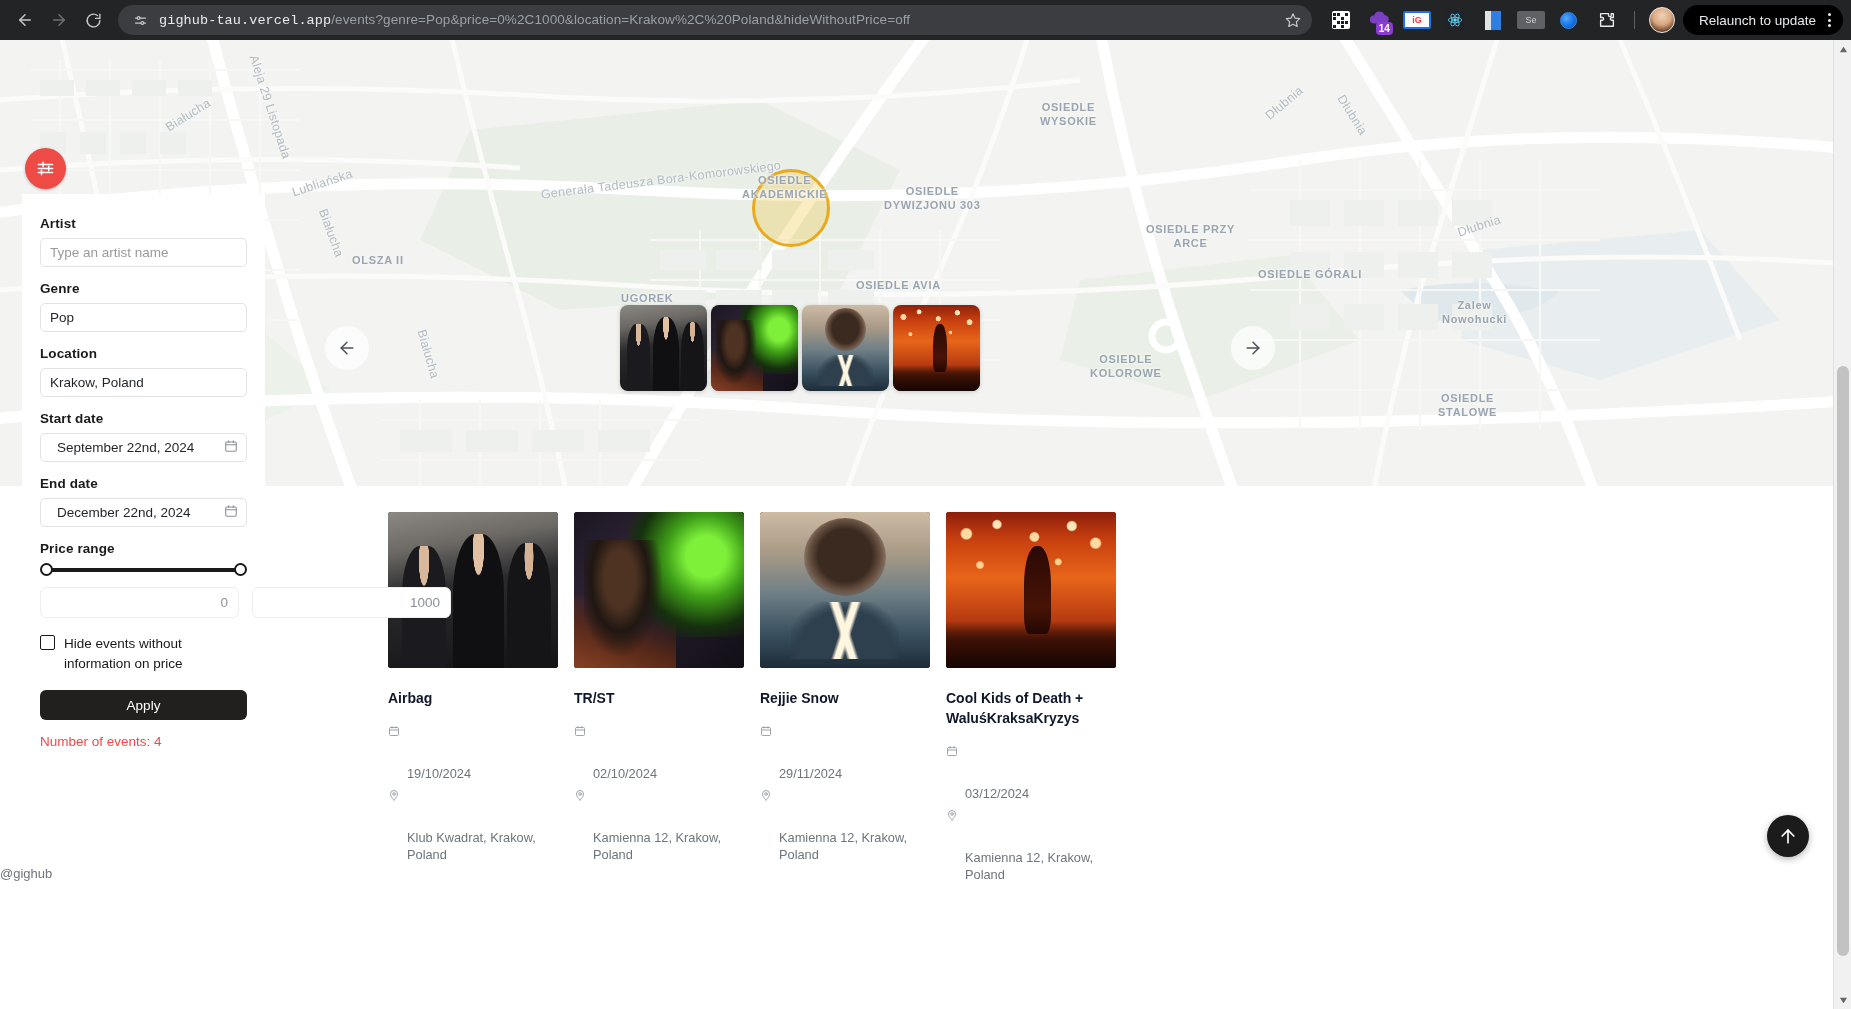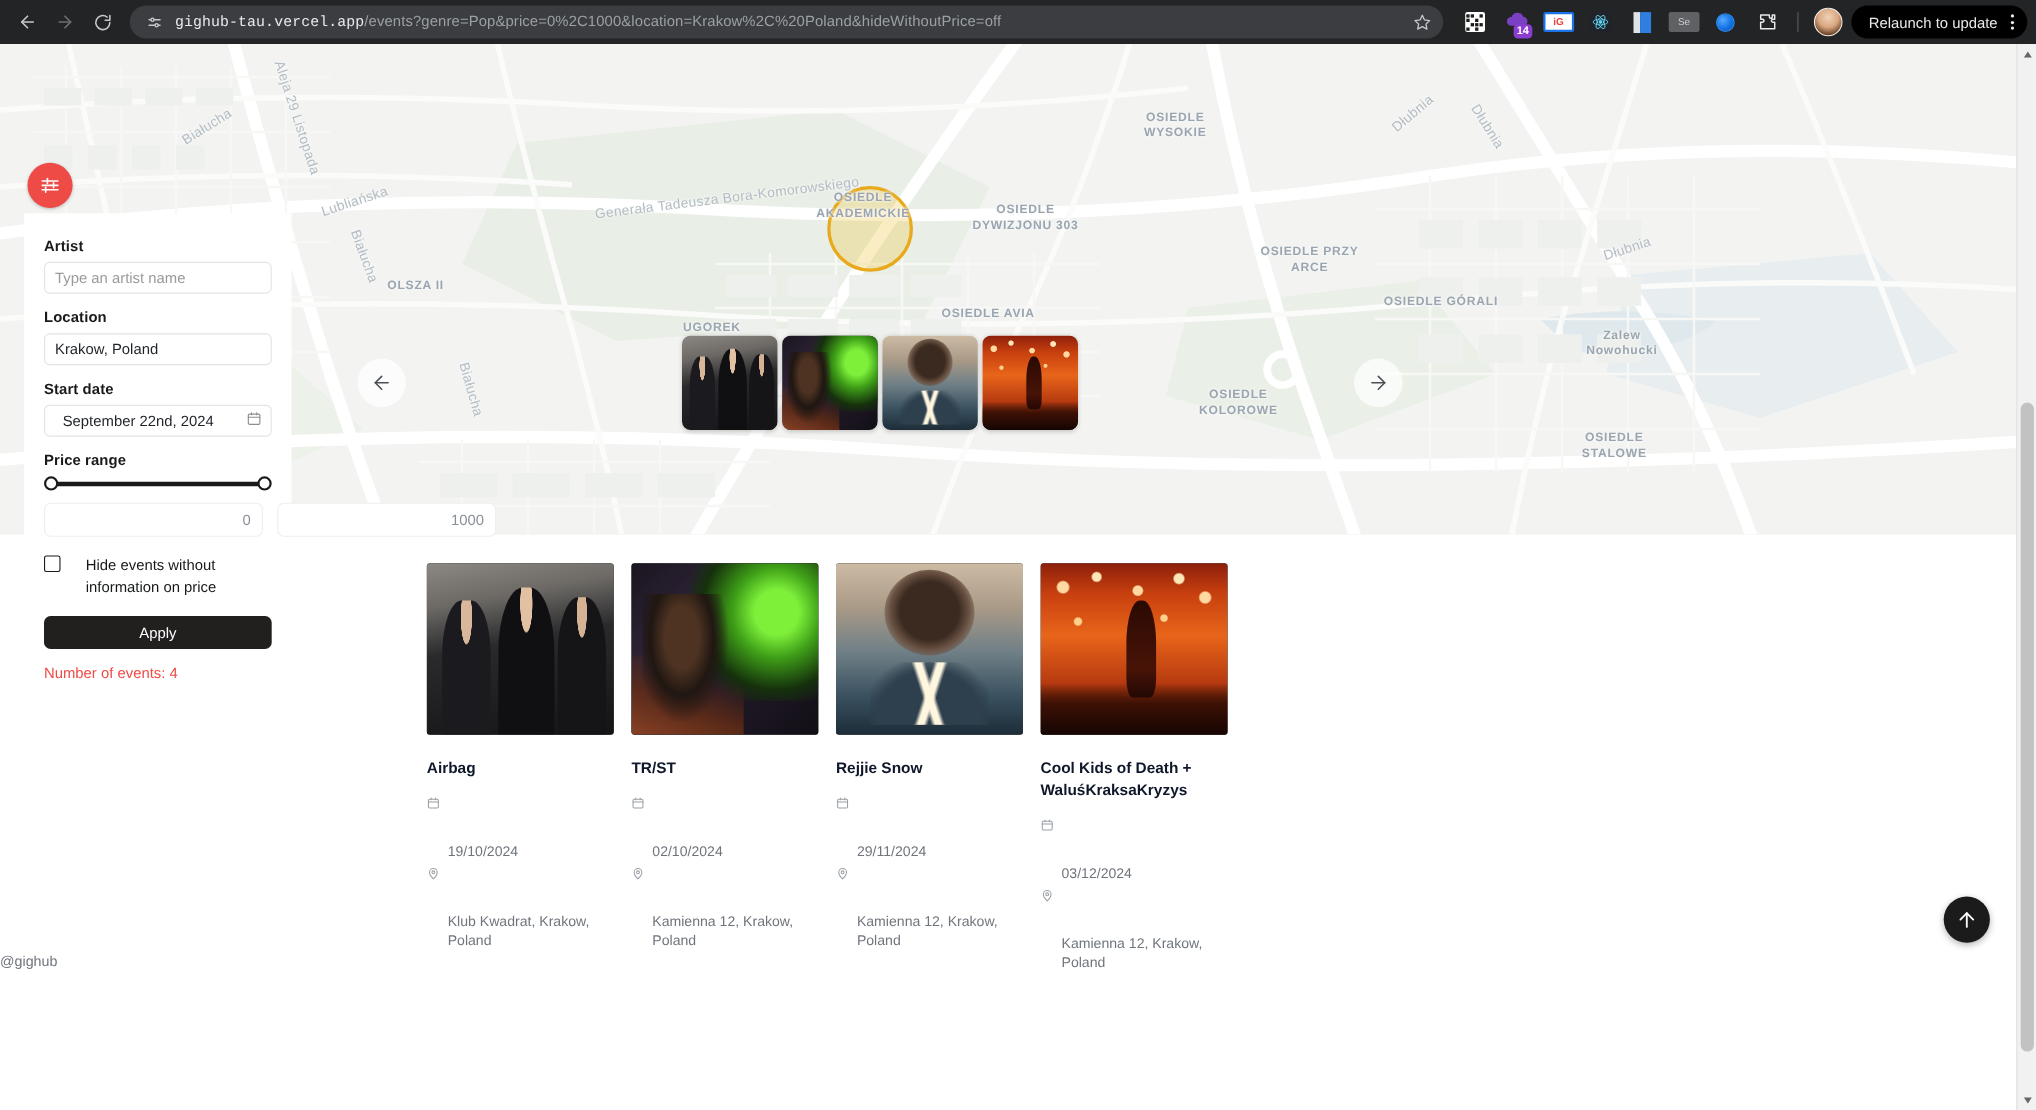--- a/index.html
+++ b/index.html
@@ -188,21 +188,21 @@
   }
   .knob-min { left: 0px; }
   .knob-max { right: 0px; }
   .price-inputs { display: flex; gap: 13px; }
   .price-input {
     flex: 1; height: 31px; border: 1px solid #eeeeee; border-radius: 6px;
     font-size: 13.5px; color: #8a9099; text-align: right; padding: 0 10px;
     outline: none; background: #fff;
     font-family: "Liberation Sans", sans-serif;
   }
-  .checkbox-row { display: flex; gap: 23px; margin-top: 16px; align-items: flex-start; }
+  .checkbox-row { display: flex; gap: 9px; margin-top: 16px; align-items: flex-start; }
   .cb-box {
     width: 15px; height: 15px; border: 1.6px solid #1a1a1a; border-radius: 2px;
     background: #fff; flex: none; margin-top: 1px; cursor: pointer;
   }
   .cb-label { font-size: 13.5px; color: #16181a; line-height: 20px; }
   .apply-btn {
     width: 100%; height: 30px; margin-top: 16px;
     background: #221f1f; color: #fff; border: none; border-radius: 6px;
     font-size: 13.5px; cursor: pointer;
     font-family: "Liberation Sans", sans-serif;
@@ -622,20 +622,24 @@
     </svg>
   </button>
 
   <div class="filter-panel">
 
     <div class="field-group">
       <div class="field-label">Artist</div>
       <input class="field-input" type="text" placeholder="Type an artist name" style="">
     </div>
 
+    <div class="field-group">
+      <div class="field-label">Genre</div>
+      <input class="field-input" type="text" value="Pop" style="">
+    </div>
 
     <div class="field-group">
       <div class="field-label">Location</div>
       <input class="field-input" type="text" value="Krakow, Poland" style="">
     </div>
 
     <div class="field-group">
       <div class="field-label">Start date</div>
       <div class="date-wrap">
         <input class="field-input" type="text" value="September 22nd, 2024" style="">
@@ -643,20 +647,34 @@
           <svg width="14" height="14" viewBox="0 0 24 24" fill="none" stroke="currentColor" stroke-width="1.8" stroke-linecap="round">
               <rect x="3" y="5" width="18" height="16" rx="2"></rect>
               <line x1="3" y1="10" x2="21" y2="10"></line>
               <line x1="8" y1="3" x2="8" y2="6"></line>
               <line x1="16" y1="3" x2="16" y2="6"></line>
             </svg>
         </span>
       </div>
     </div>
 
+    <div class="field-group">
+      <div class="field-label">End date</div>
+      <div class="date-wrap">
+        <input class="field-input" type="text" value="December 22nd, 2024" style="">
+        <span class="cal-ico">
+          <svg width="14" height="14" viewBox="0 0 24 24" fill="none" stroke="currentColor" stroke-width="1.8" stroke-linecap="round">
+              <rect x="3" y="5" width="18" height="16" rx="2"></rect>
+              <line x1="3" y1="10" x2="21" y2="10"></line>
+              <line x1="8" y1="3" x2="8" y2="6"></line>
+              <line x1="16" y1="3" x2="16" y2="6"></line>
+            </svg>
+        </span>
+      </div>
+    </div>
 
     <div>
       <div class="field-label">Price range</div>
       <div class="slider-row">
         <div class="slider-track"></div>
         <div class="slider-knob knob-min"></div>
         <div class="slider-knob knob-max"></div>
       </div>
       <div class="price-inputs">
         <input class="price-input" type="text" value="0" style="">

